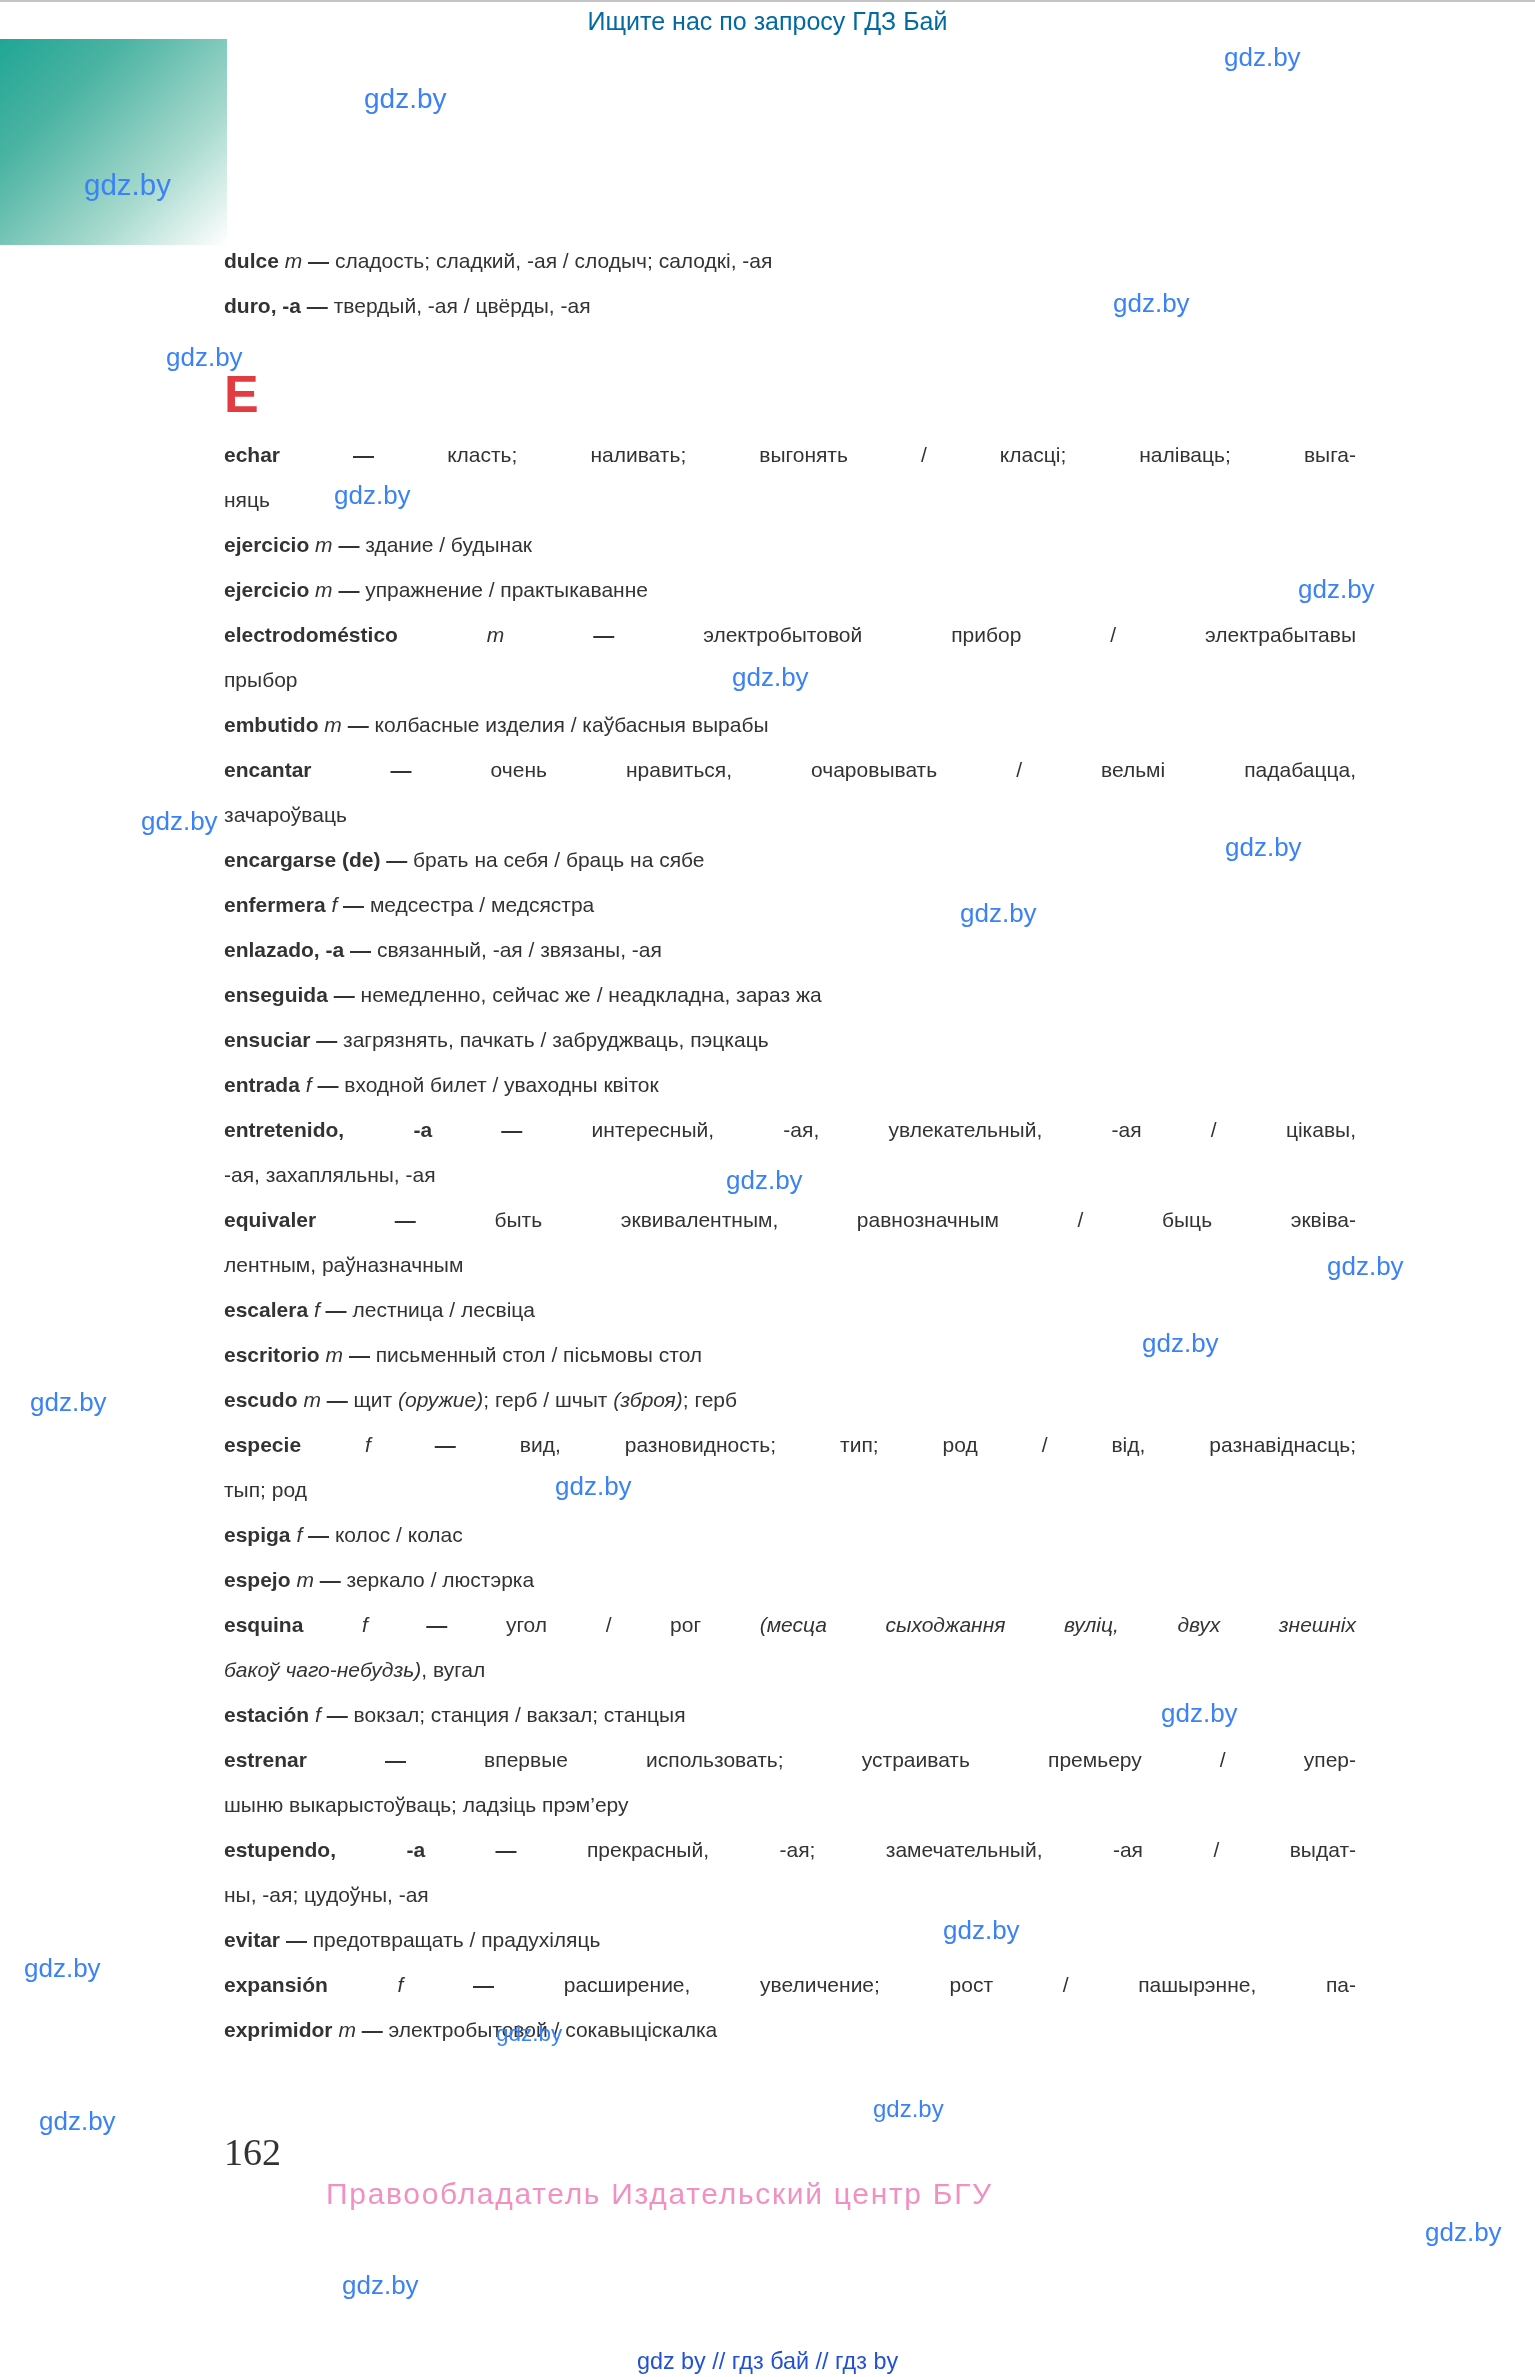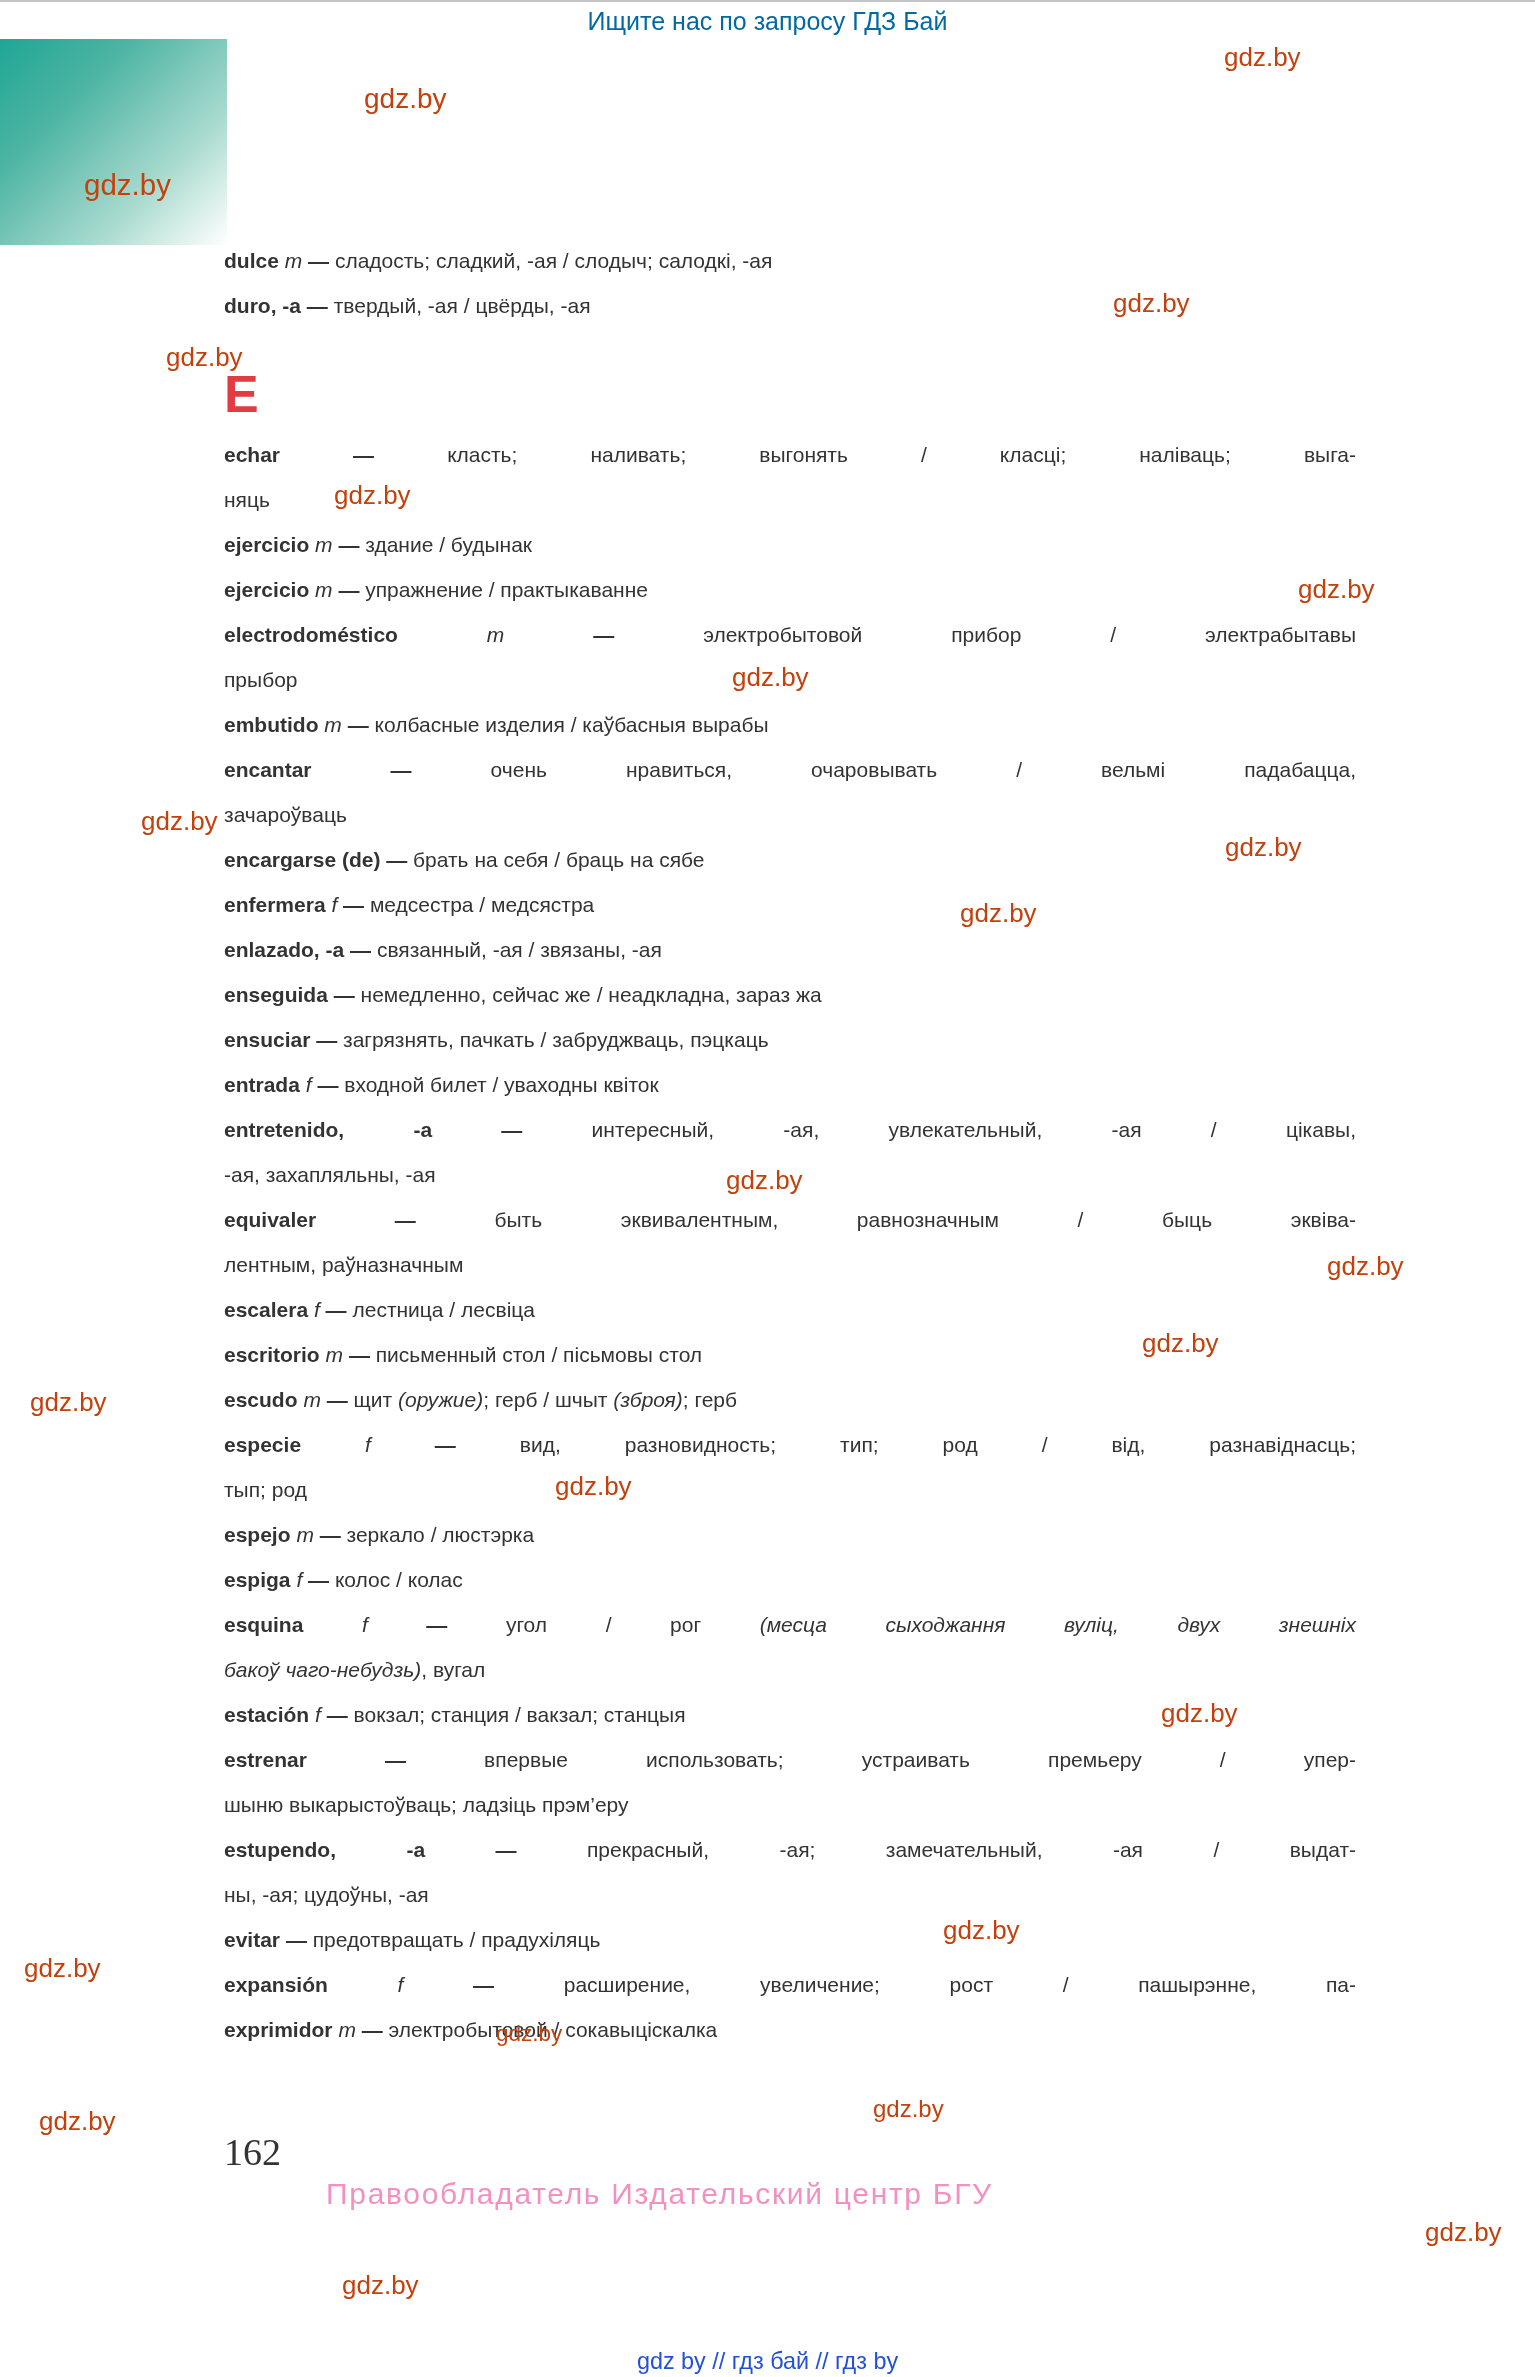--- a/index.html
+++ b/index.html
@@ -21,21 +21,21 @@
   .line { display:block; }
   .line.j { text-align:justify; text-align-last:justify; }
   .head { font-weight:bold; }
   .gram { font-style:italic; }
   .dash { font-weight:bold; }
   .letter {
     height:104px; margin:0; box-sizing:border-box; padding-top:40px;
     font-size:52px; line-height:1; font-weight:bold; color:#e23b41;
   }
   .wm {
-    position:absolute; font-size:26px; color:#c2410c; white-space:nowrap;
+    position:absolute; font-size:26px; color:#3b82f6; white-space:nowrap;
     letter-spacing:0px;
   }
   .page-number {
     position:absolute; left:224px; top:2128px; font-size:38px; color:#333;
     font-family:"Liberation Serif","DejaVu Serif",serif;
     text-align:right;
   }
   .copyright {
     position:absolute; left:326px; top:2175px; font-size:30px; letter-spacing:1.7px;
     color:#f291c1; white-space:nowrap;
@@ -113,24 +113,24 @@
         <span class="line"><b class="head">escritorio</b> <i class="gram">m</i><span class="dash"> — </span><span>письменный стол / пісьмовы стол</span></span>
       </p>
       <p class="entry">
         <span class="line"><b class="head">escudo</b> <i class="gram">m</i><span class="dash"> — </span><span>щит </span><i>(оружие)</i><span>; герб / шчыт </span><i>(зброя)</i><span>; герб</span></span>
       </p>
       <p class="entry">
         <span class="line j"><b class="head">especie</b> <i class="gram">f</i><span class="dash"> — </span><span>вид, разновидность; тип; род / від, разнавіднасць;</span></span>
         <span class="line"><span>тып; род</span></span>
       </p>
       <p class="entry">
-        <span class="line"><b class="head">espejo</b> <i class="gram">m</i><span class="dash"> — </span><span>зеркало / люстэрка</span></span>
+        <span class="line"><b class="head">espiga</b> <i class="gram">f</i><span class="dash"> — </span><span>колос / колас</span></span>
       </p>
       <p class="entry">
-        <span class="line"><b class="head">espiga</b> <i class="gram">f</i><span class="dash"> — </span><span>колос / колас</span></span>
+        <span class="line"><b class="head">espejo</b> <i class="gram">m</i><span class="dash"> — </span><span>зеркало / люстэрка</span></span>
       </p>
       <p class="entry">
         <span class="line j"><b class="head">esquina</b> <i class="gram">f</i><span class="dash"> — </span><span>угол / рог </span><i>(месца сыходжання вуліц, двух знешніх</i></span>
         <span class="line"><i>бакоў чаго-небудзь)</i><span>, вугал</span></span>
       </p>
       <p class="entry">
         <span class="line"><b class="head">estación</b> <i class="gram">f</i><span class="dash"> — </span><span>вокзал; станция / вакзал; станцыя</span></span>
       </p>
       <p class="entry">
         <span class="line j"><b class="head">estrenar</b><span class="dash"> — </span><span>впервые использовать; устраивать премьеру / упер-</span></span>

